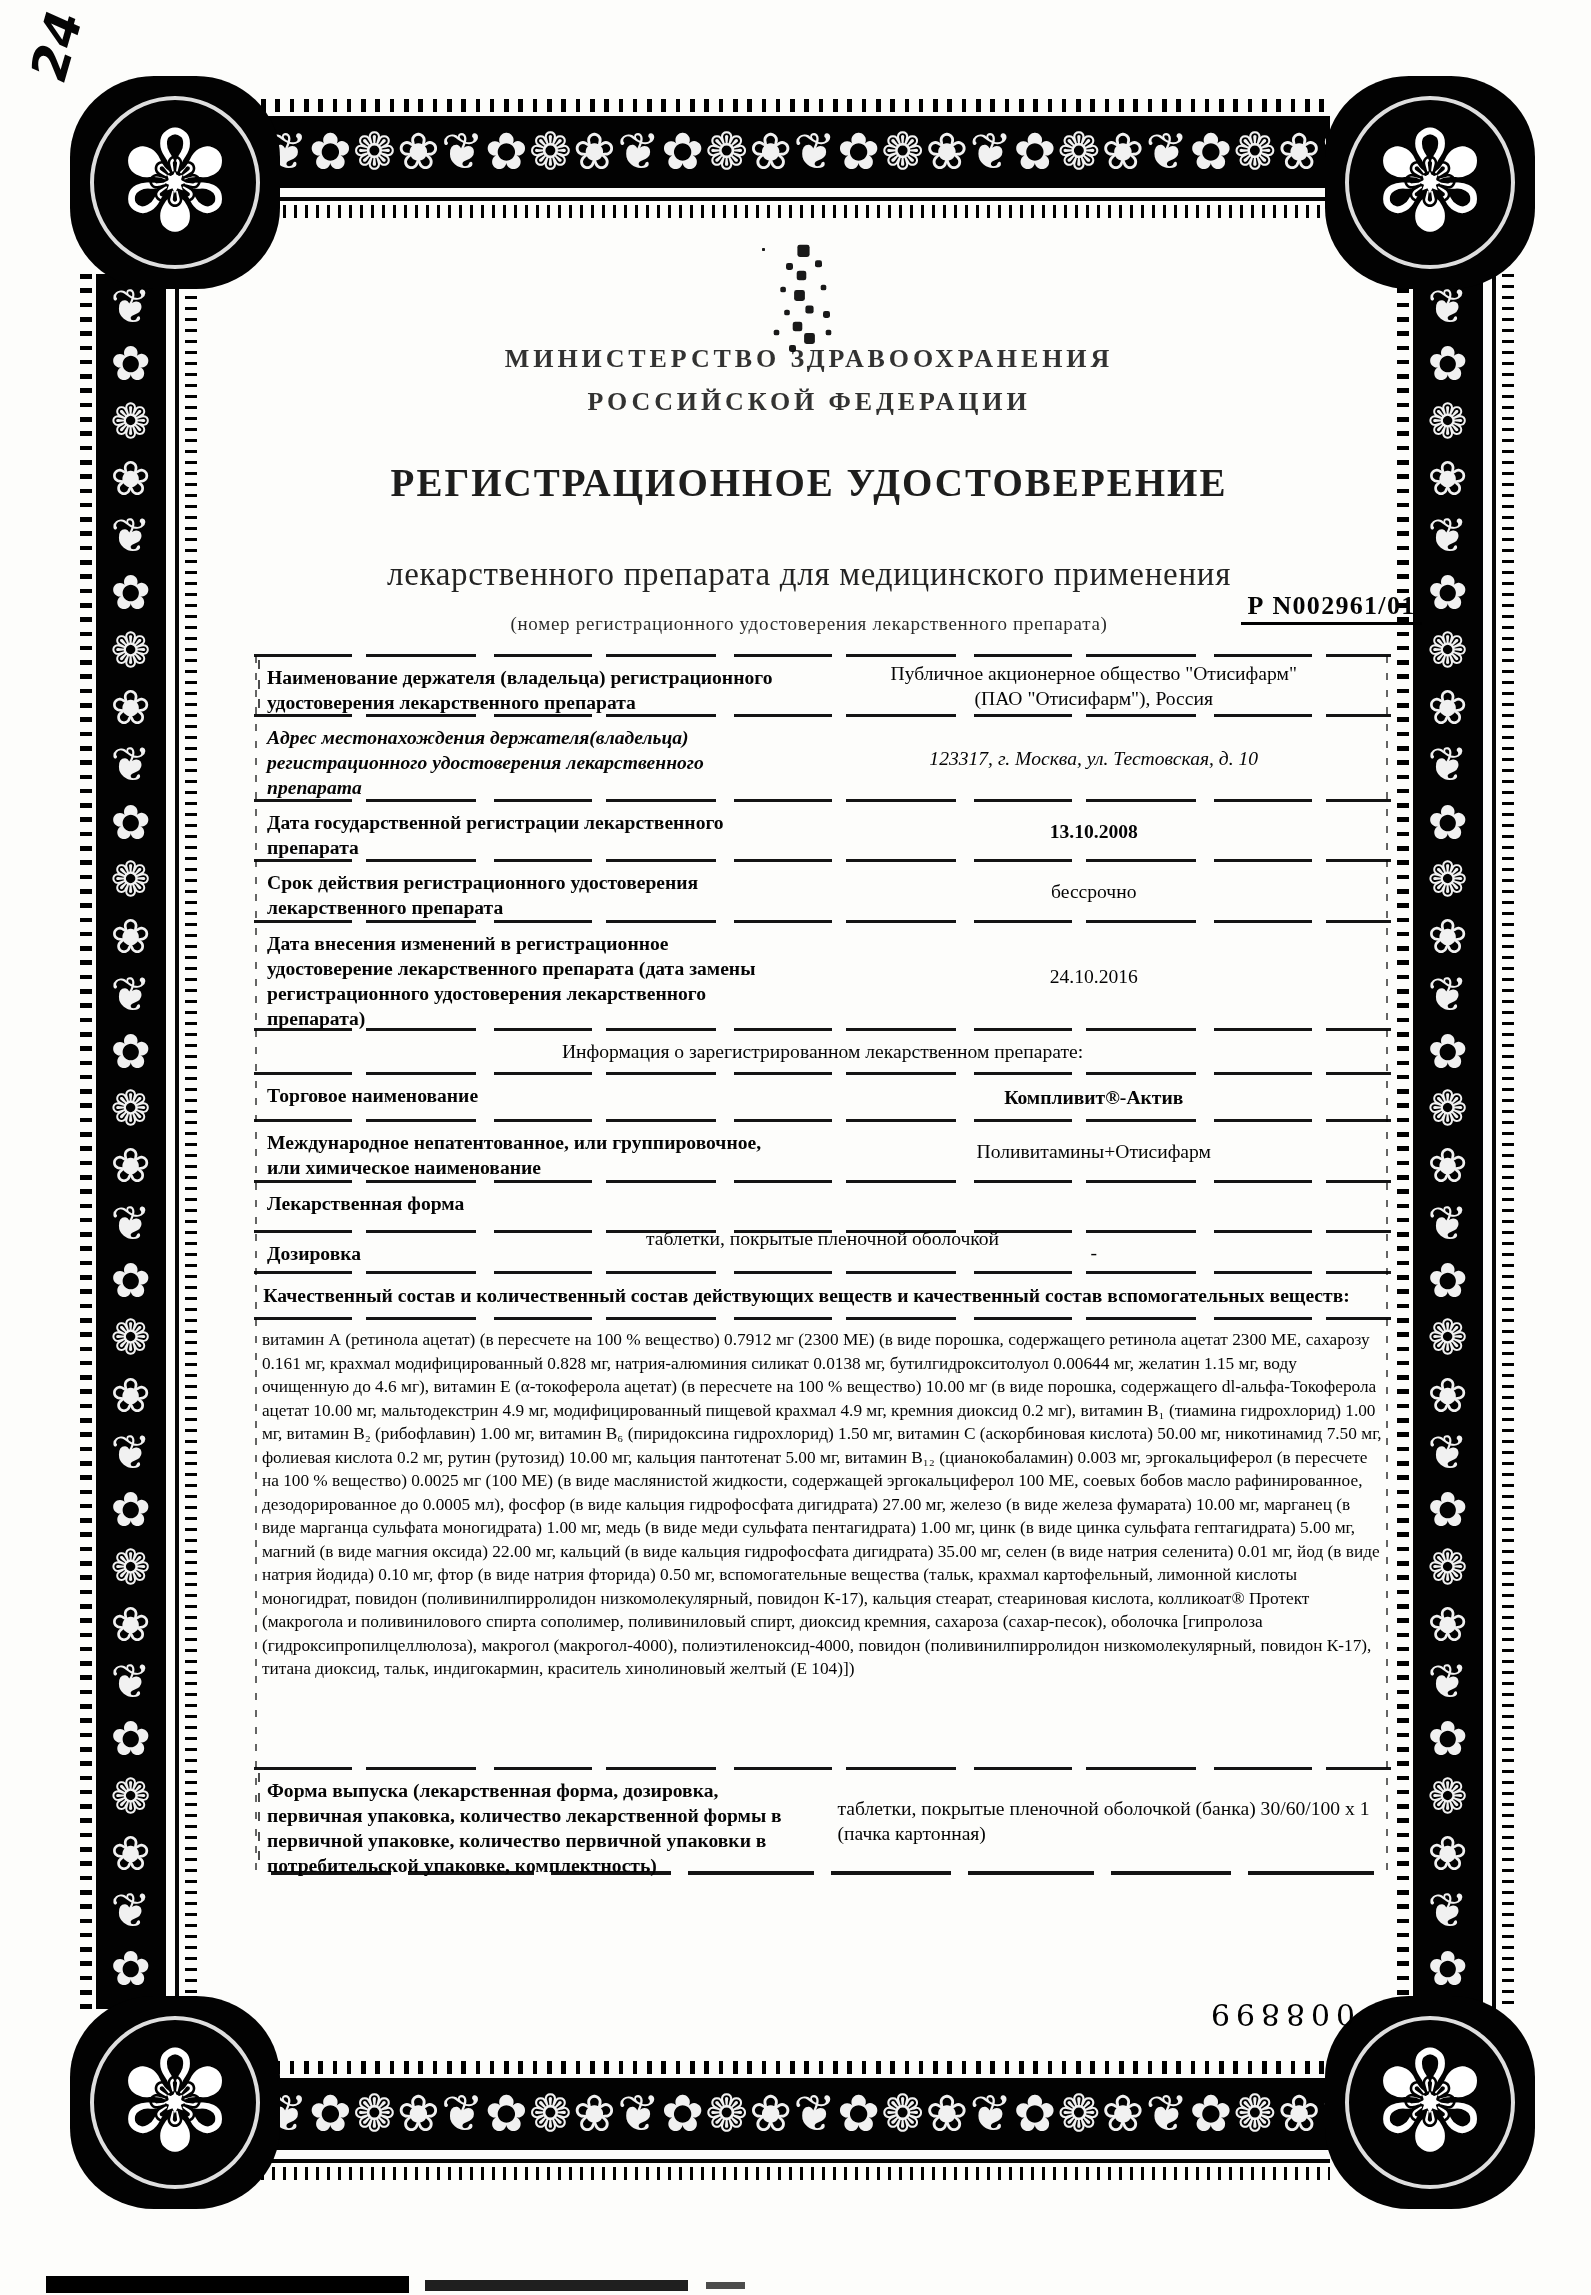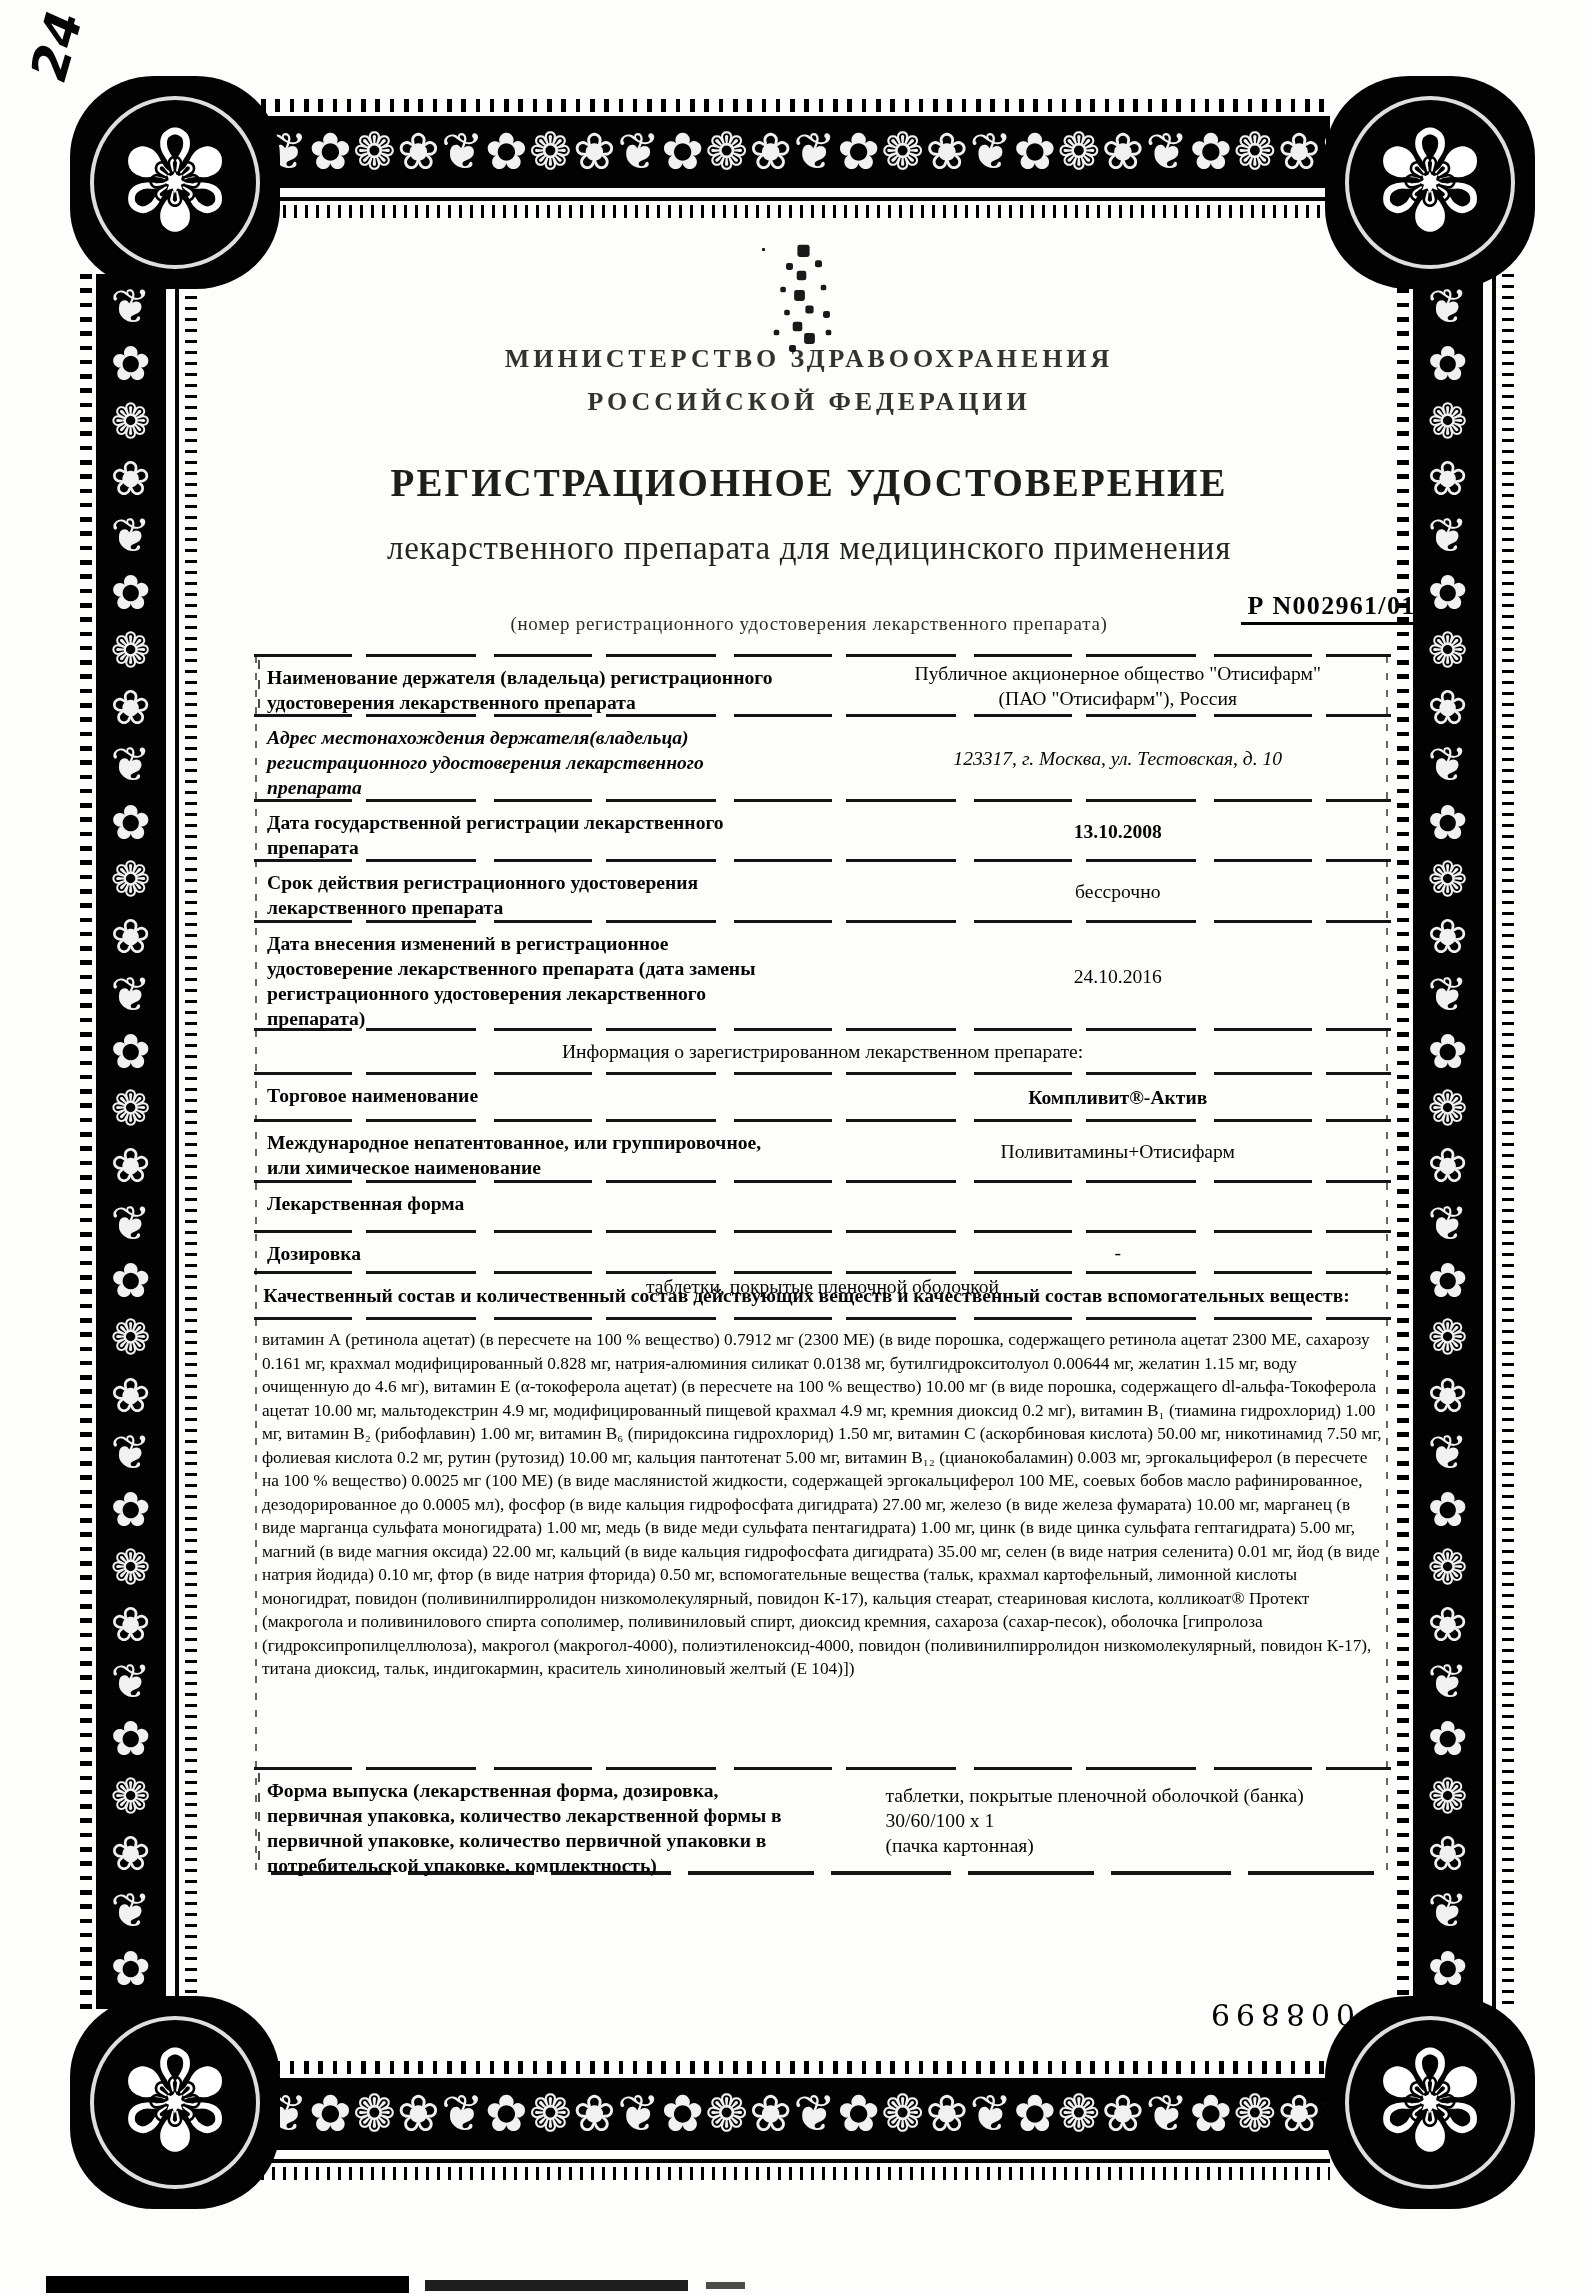--- a/index.html
+++ b/index.html
@@ -66,21 +66,21 @@
       38px 26px 0 3.3px #000, 19.6px 40px 0 1.3px #000, 60px 38px 0 1.3px #000,
       36px 46px 0 3.9px #000, 46px 60px 0 2.6px #000, 23.5px 63px 0 1.3px #000,
       63px 65px 0 2px #000, 34px 77px 0 3.3px #000, 13px 83px 0 1.3px #000,
       46px 89px 0 3.9px #000, 65px 83px 0 1.3px #000, 29px 99px 0 2px #000;}
 
   
   .rtable{position:absolute;left:258px;top:656px;width:1129px;}
   .tedge{position:absolute;top:0;bottom:0;width:2px;opacity:.6;
     background:repeating-linear-gradient(180deg,#000 0 7.2px,transparent 7.2px 17px);}
   .tedge.l{left:-2.6px;} .tedge.r{right:-1.3px;}
-  .trow{position:relative;display:flex;gap:48px;}
+  .trow{position:relative;display:flex;}
   .trow::before{
     content:"";position:absolute;top:-2px;left:-3.9px;right:-3.9px;height:3.3px;opacity:.92;
     background:repeating-linear-gradient(90deg,#000 0 98px,transparent 98px 112px,#000 112px 222px,transparent 222px 240px);
   }
   .rtable::after{
     content:"";position:absolute;left:-3.9px;right:-3.9px;bottom:-2.6px;height:3.3px;opacity:.92;
     background:repeating-linear-gradient(90deg,transparent 0 17px,#000 17px 137px,transparent 137px 154px,#000 154px 280px);
   }
   .lbl{width:527px;padding:9px 6.5px 5.2px 9px;font-weight:700;font-size:19.6px;line-height:25px;}
   .val{flex:1;display:flex;align-items:center;justify-content:center;text-align:center;
@@ -158,21 +158,21 @@
         <div class="f f3">✸</div>
       </div>
 
     <div class="crest">
         <i></i>
       </div>
 
     <div class="center-line ministry" style="top:344px;">МИНИСТЕРСТВО ЗДРАВООХРАНЕНИЯ</div>
     <div class="center-line ministry" style="top:387px;">РОССИЙСКОЙ ФЕДЕРАЦИИ</div>
     <div class="center-line doc-title" style="top:460px;">РЕГИСТРАЦИОННОЕ УДОСТОВЕРЕНИЕ</div>
-    <div class="center-line doc-subtitle" style="top:530px;">лекарственного препарата для медицинского применения</div>
+    <div class="center-line doc-subtitle" style="top:556px;">лекарственного препарата для медицинского применения</div>
     <div class="center-line reg-number" style="top:591px;text-align:right;"><span>Р N002961/01</span></div>
     <div class="center-line reg-caption" style="top:613px;">(номер регистрационного удостоверения лекарственного препарата)</div>
 
     <div class="rtable">
       <div class="tedge l"></div>
       <div class="tedge r"></div>
 
       <div class="trow r1">
         <div class="lbl">Наименование держателя (владельца) регистрационного удостоверения лекарственного препарата</div>
         <div class="val divider">Публичное акционерное общество "Отисифарм"

